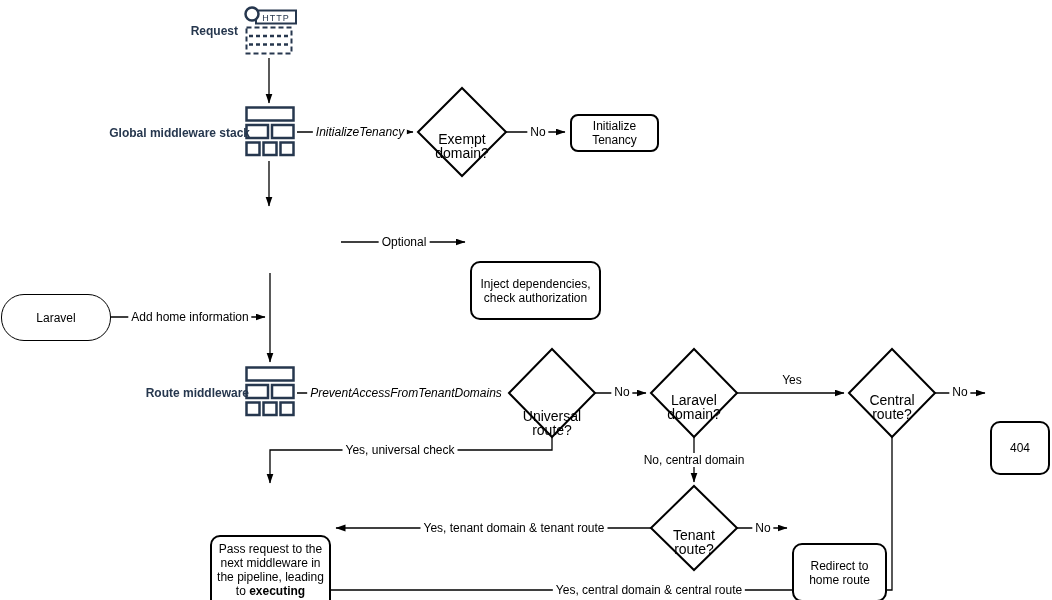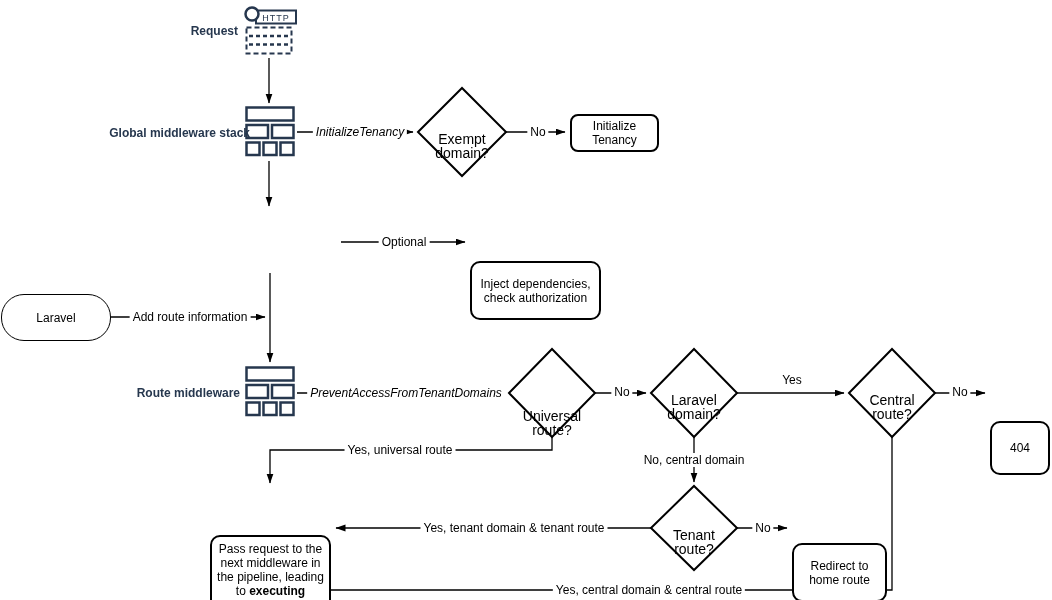--- a/index.html
+++ b/index.html
@@ -103,21 +103,21 @@
     <rect class="shape" x="1.5" y="1.5" width="47" height="13" stroke-width="2.5"></rect>
     <rect class="shape" x="1.5" y="19" width="21.5" height="13" stroke-width="2.5"></rect>
     <rect class="shape" x="27" y="19" width="21.5" height="13" stroke-width="2.5"></rect>
     <rect class="shape" x="1.5" y="36.5" width="13" height="12.5" stroke-width="2.5"></rect>
     <rect class="shape" x="18.5" y="36.5" width="13" height="12.5" stroke-width="2.5"></rect>
     <rect class="shape" x="35.5" y="36.5" width="13" height="12.5" stroke-width="2.5"></rect>
   </svg>
 
   <div class="side-label" style="left:90px;top:24px;width:148px;">Request</div>
   <div class="side-label" style="left:72px;top:126px;width:178px;">Global middleware stack</div>
-  <div class="side-label" style="left:100px;top:386px;width:140px;">Route middleware</div>
+  <div class="side-label" style="left:109px;top:386px;width:140px;">Route middleware</div>
 
   <div class="node r2" style="left:570px;top:114px;width:89px;height:38px;">Initialize Tenancy</div>
 
 
   <div class="node r3" style="left:470px;top:213px;width:131px;height:59px;padding:0 6px;">Inject dependencies, check authorization</div>
 
   <div class="node plain" style="left:1px;top:294px;width:110px;height:47px;">Laravel</div>
 
   <div class="node r3" style="left:990px;top:373px;width:60px;height:54px;">404</div>
 
@@ -129,24 +129,24 @@
 
   <div class="diamond-label" style="left:430px;top:118px;">Exempt domain?</div>
   <div class="diamond-label" style="left:520px;top:395px;">Universal route?</div>
   <div class="diamond-label" style="left:662px;top:379px;">Laravel domain?</div>
   <div class="diamond-label" style="left:860px;top:379px;">Central route?</div>
   <div class="diamond-label" style="left:662px;top:514px;">Tenant route?</div>
 
   <span class="edge-label italic" style="left:360px;top:132px;">InitializeTenancy</span>
   <span class="edge-label" style="left:538px;top:132px;">No</span>
   <span class="edge-label" style="left:404px;top:242px;">Optional</span>
-  <span class="edge-label" style="left:190px;top:317px;">Add route information</span>
+  <span class="edge-label" style="left:190px;top:317px;">Add home information</span>
   <span class="edge-label italic" style="left:406px;top:393px;">PreventAccessFromTenantDomains</span>
   <span class="edge-label" style="left:622px;top:392px;">No</span>
   <span class="edge-label" style="left:792px;top:380px;">Yes</span>
   <span class="edge-label" style="left:960px;top:392px;">No</span>
-  <span class="edge-label" style="left:400px;top:450px;">Yes, universal route</span>
+  <span class="edge-label" style="left:400px;top:450px;">Yes, universal check</span>
   <span class="edge-label" style="left:694px;top:460px;">No, central domain</span>
   <span class="edge-label" style="left:763px;top:528px;">No</span>
   <span class="edge-label" style="left:492px;top:528px;margin-left:22px;">Yes, tenant domain &amp; tenant route</span>
   <span class="edge-label" style="left:649px;top:590px;">Yes, central domain &amp; central route</span>
 
 </div>
 
 </body></html>

